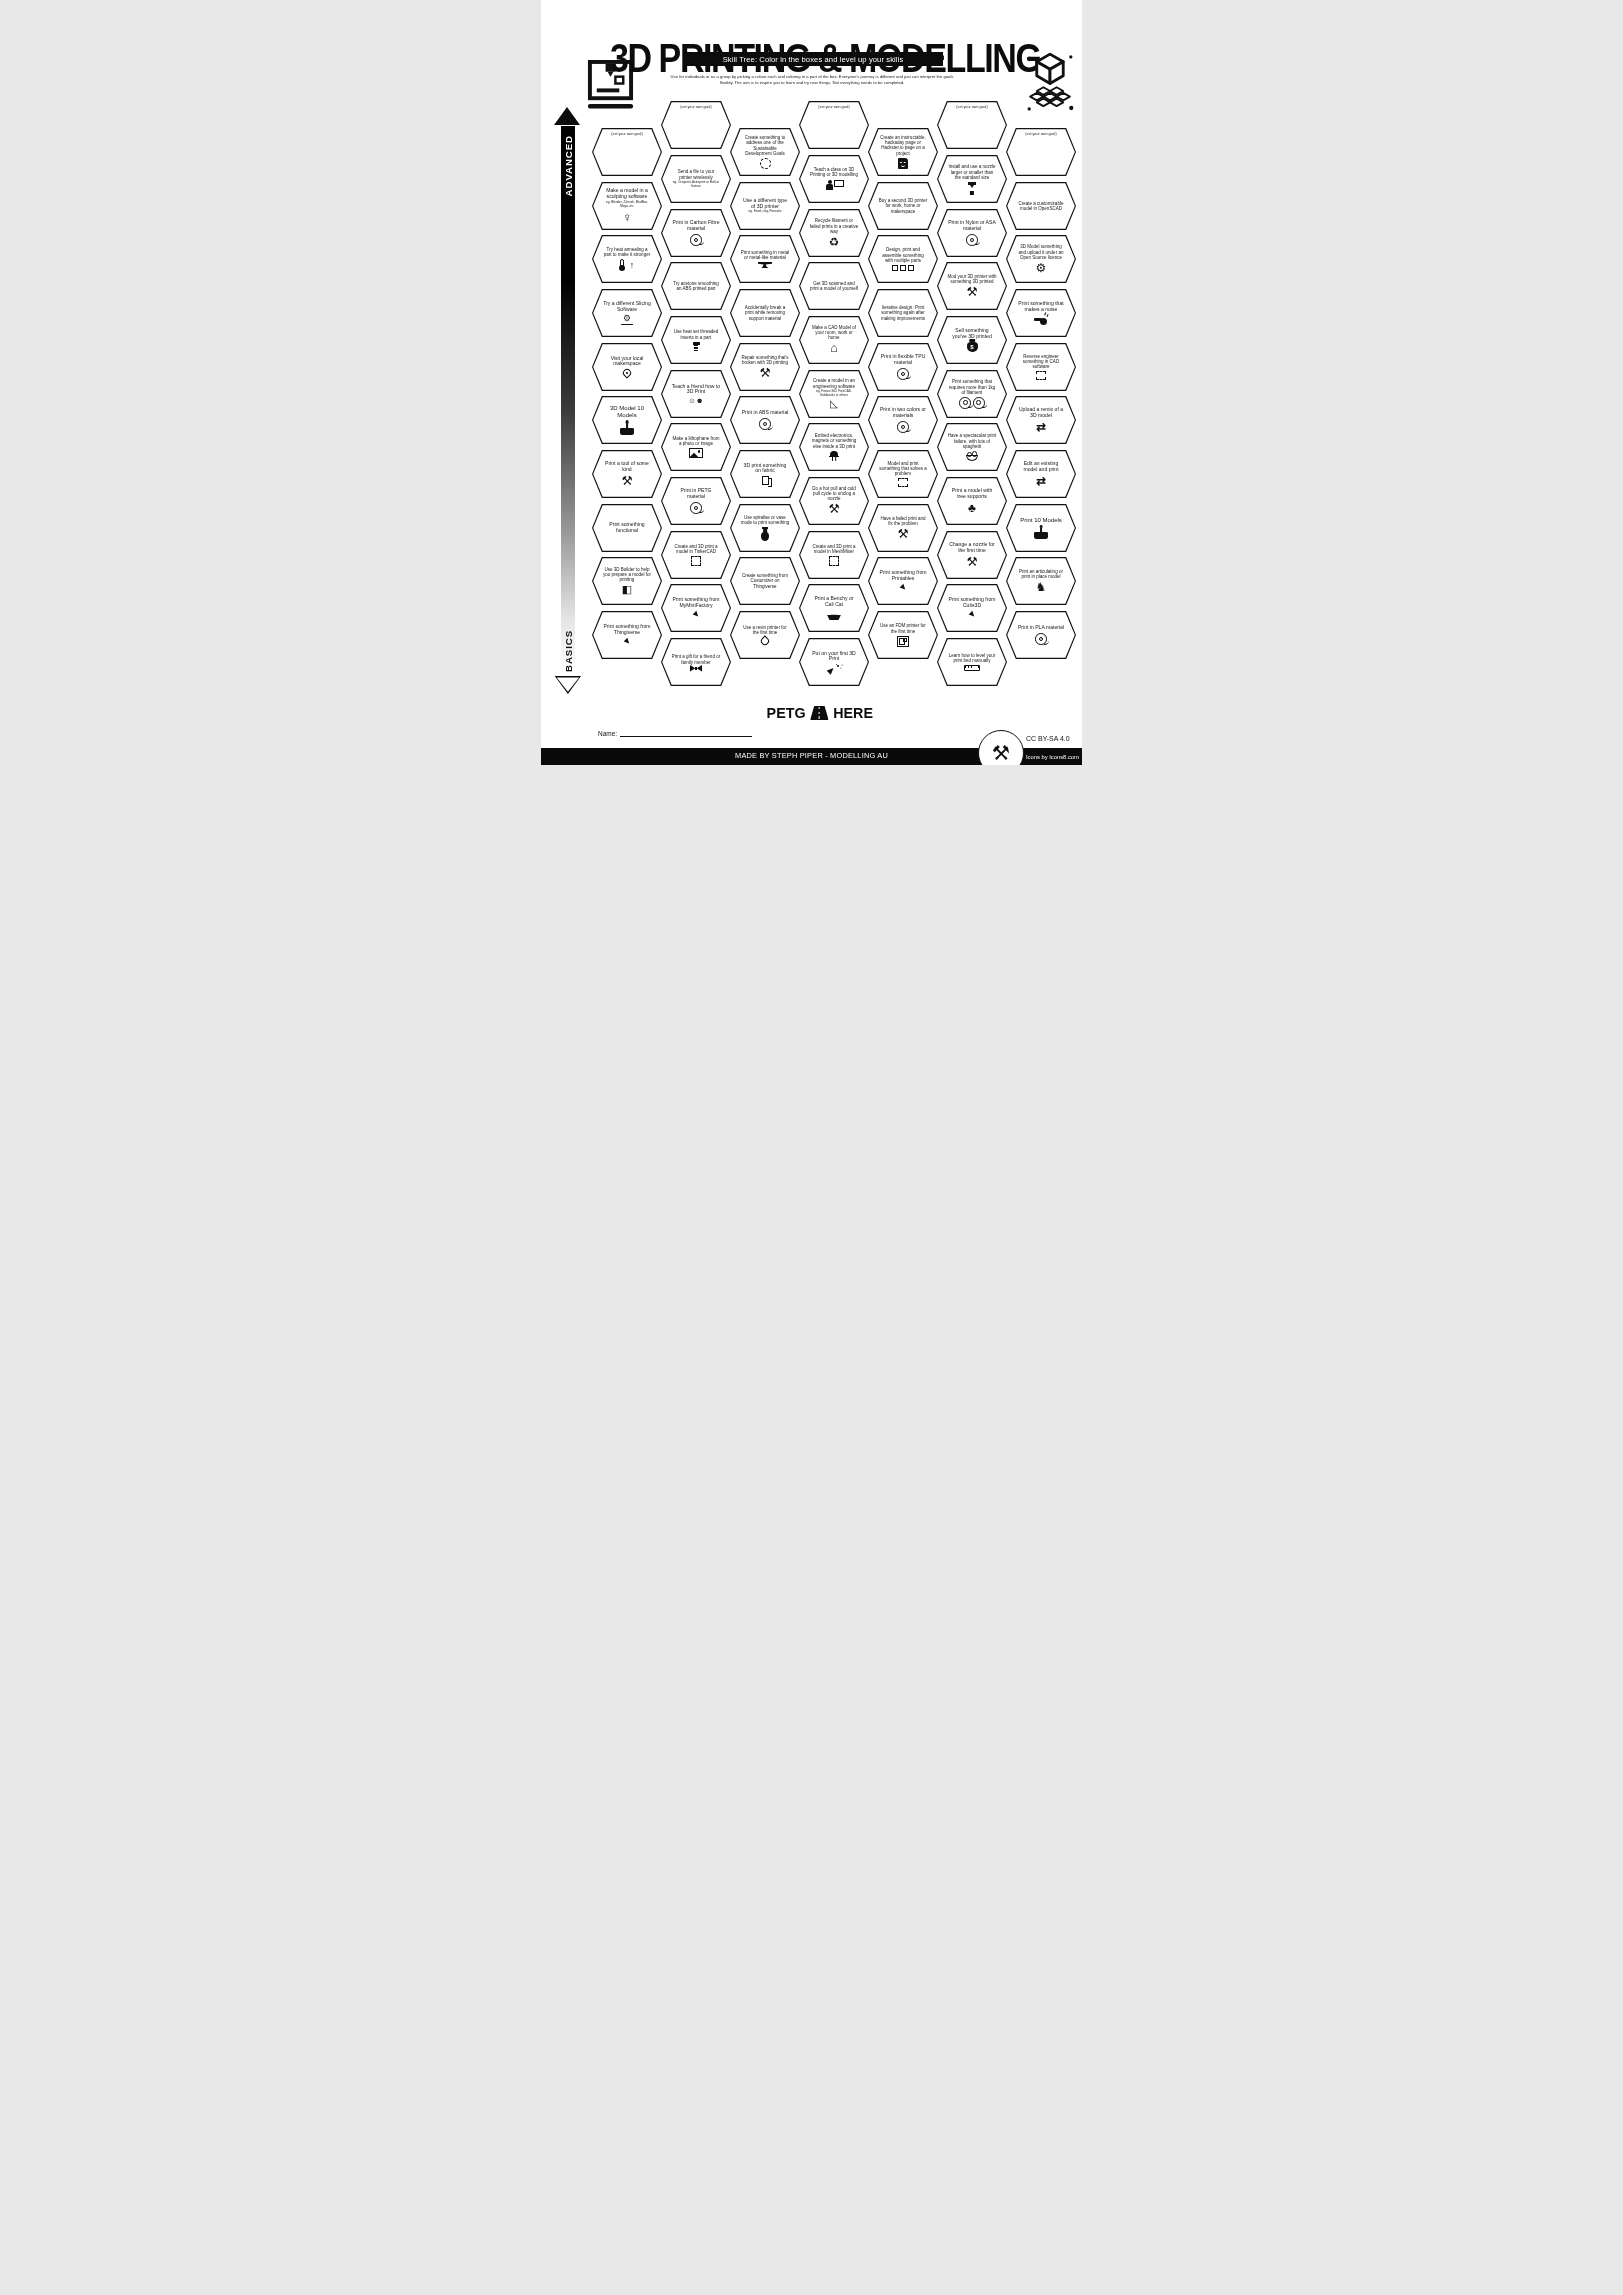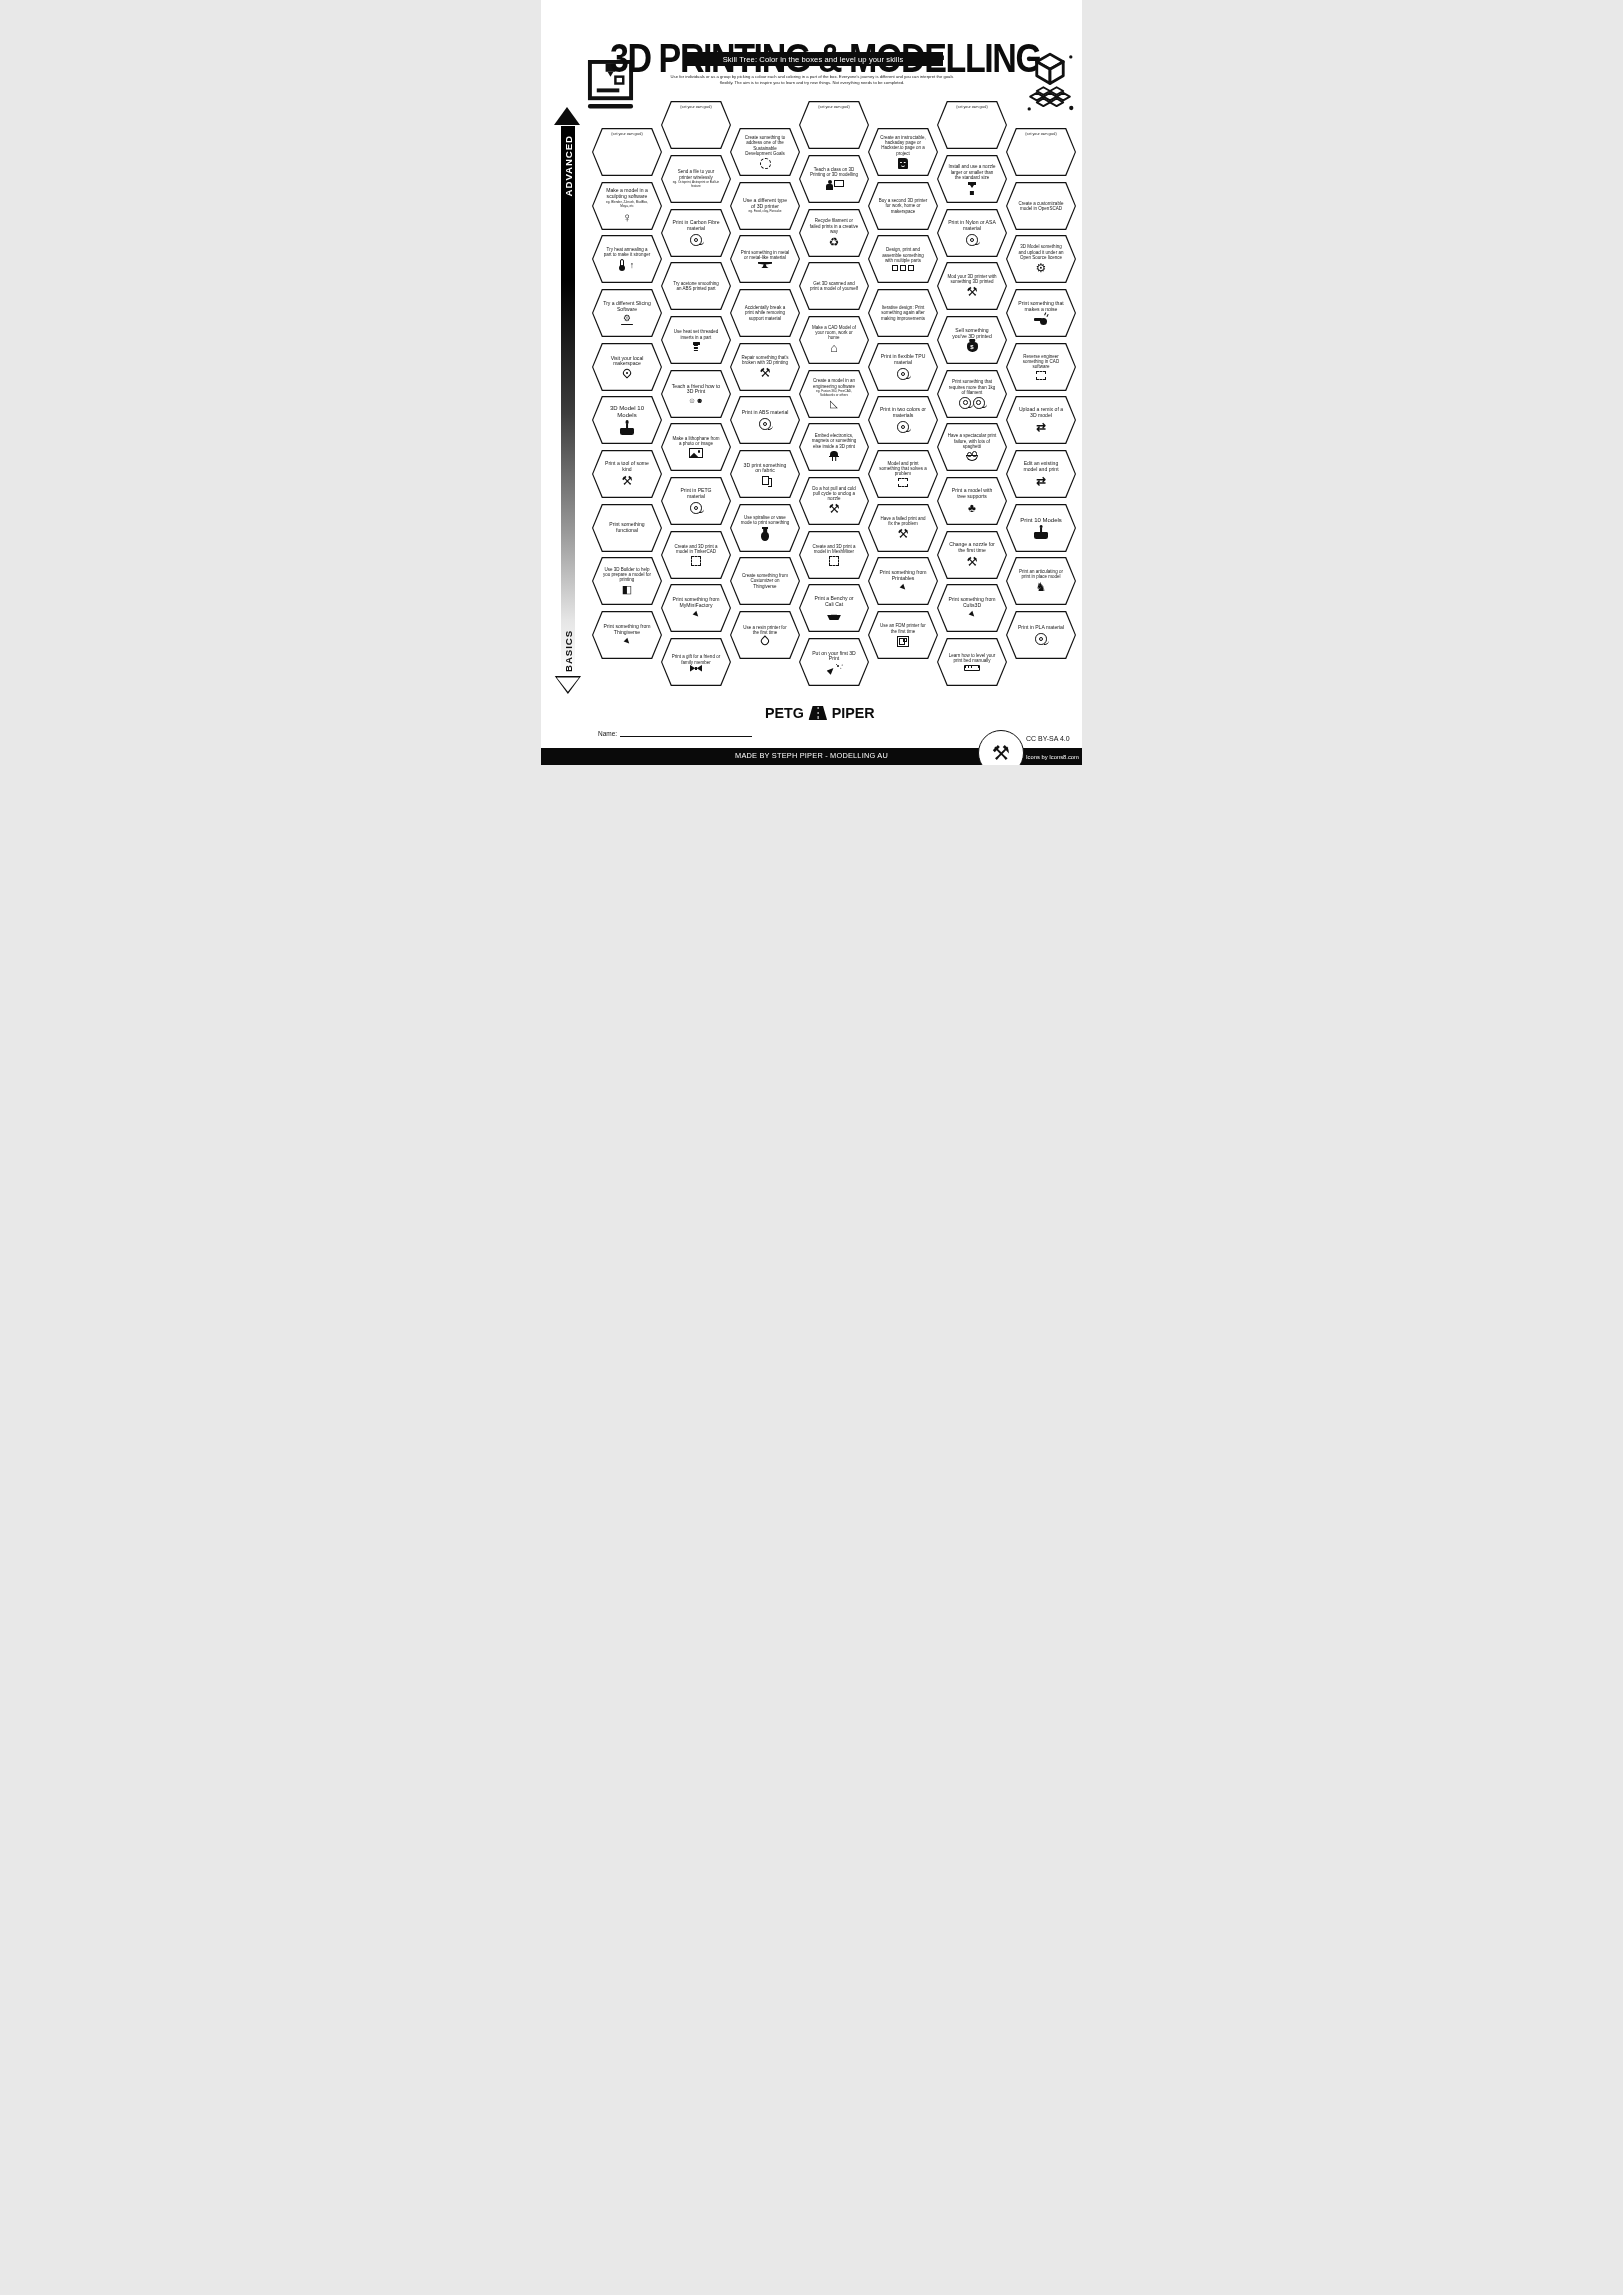--- a/index.html
+++ b/index.html
@@ -728,21 +728,21 @@
           <span class="hexicon" style="">
             <span class="ic ic-spool"></span>
           </span>
         </div>
       </div>
     </div>
 
   <div class="start-row">
     <span class="start-word">PETG</span>
     <span class="ic ic-road"></span>
-    <span class="start-word">PIPER</span>
+    <span class="start-word">HERE</span>
   </div>
 
   <div class="name-row">
     <span class="name-label">Name:</span>
     <span class="name-line"></span>
   </div>
 
   <div class="footer-bar">
     <div class="made-by">MADE BY STEPH PIPER  -  MODELLING AU</div>
   </div>

